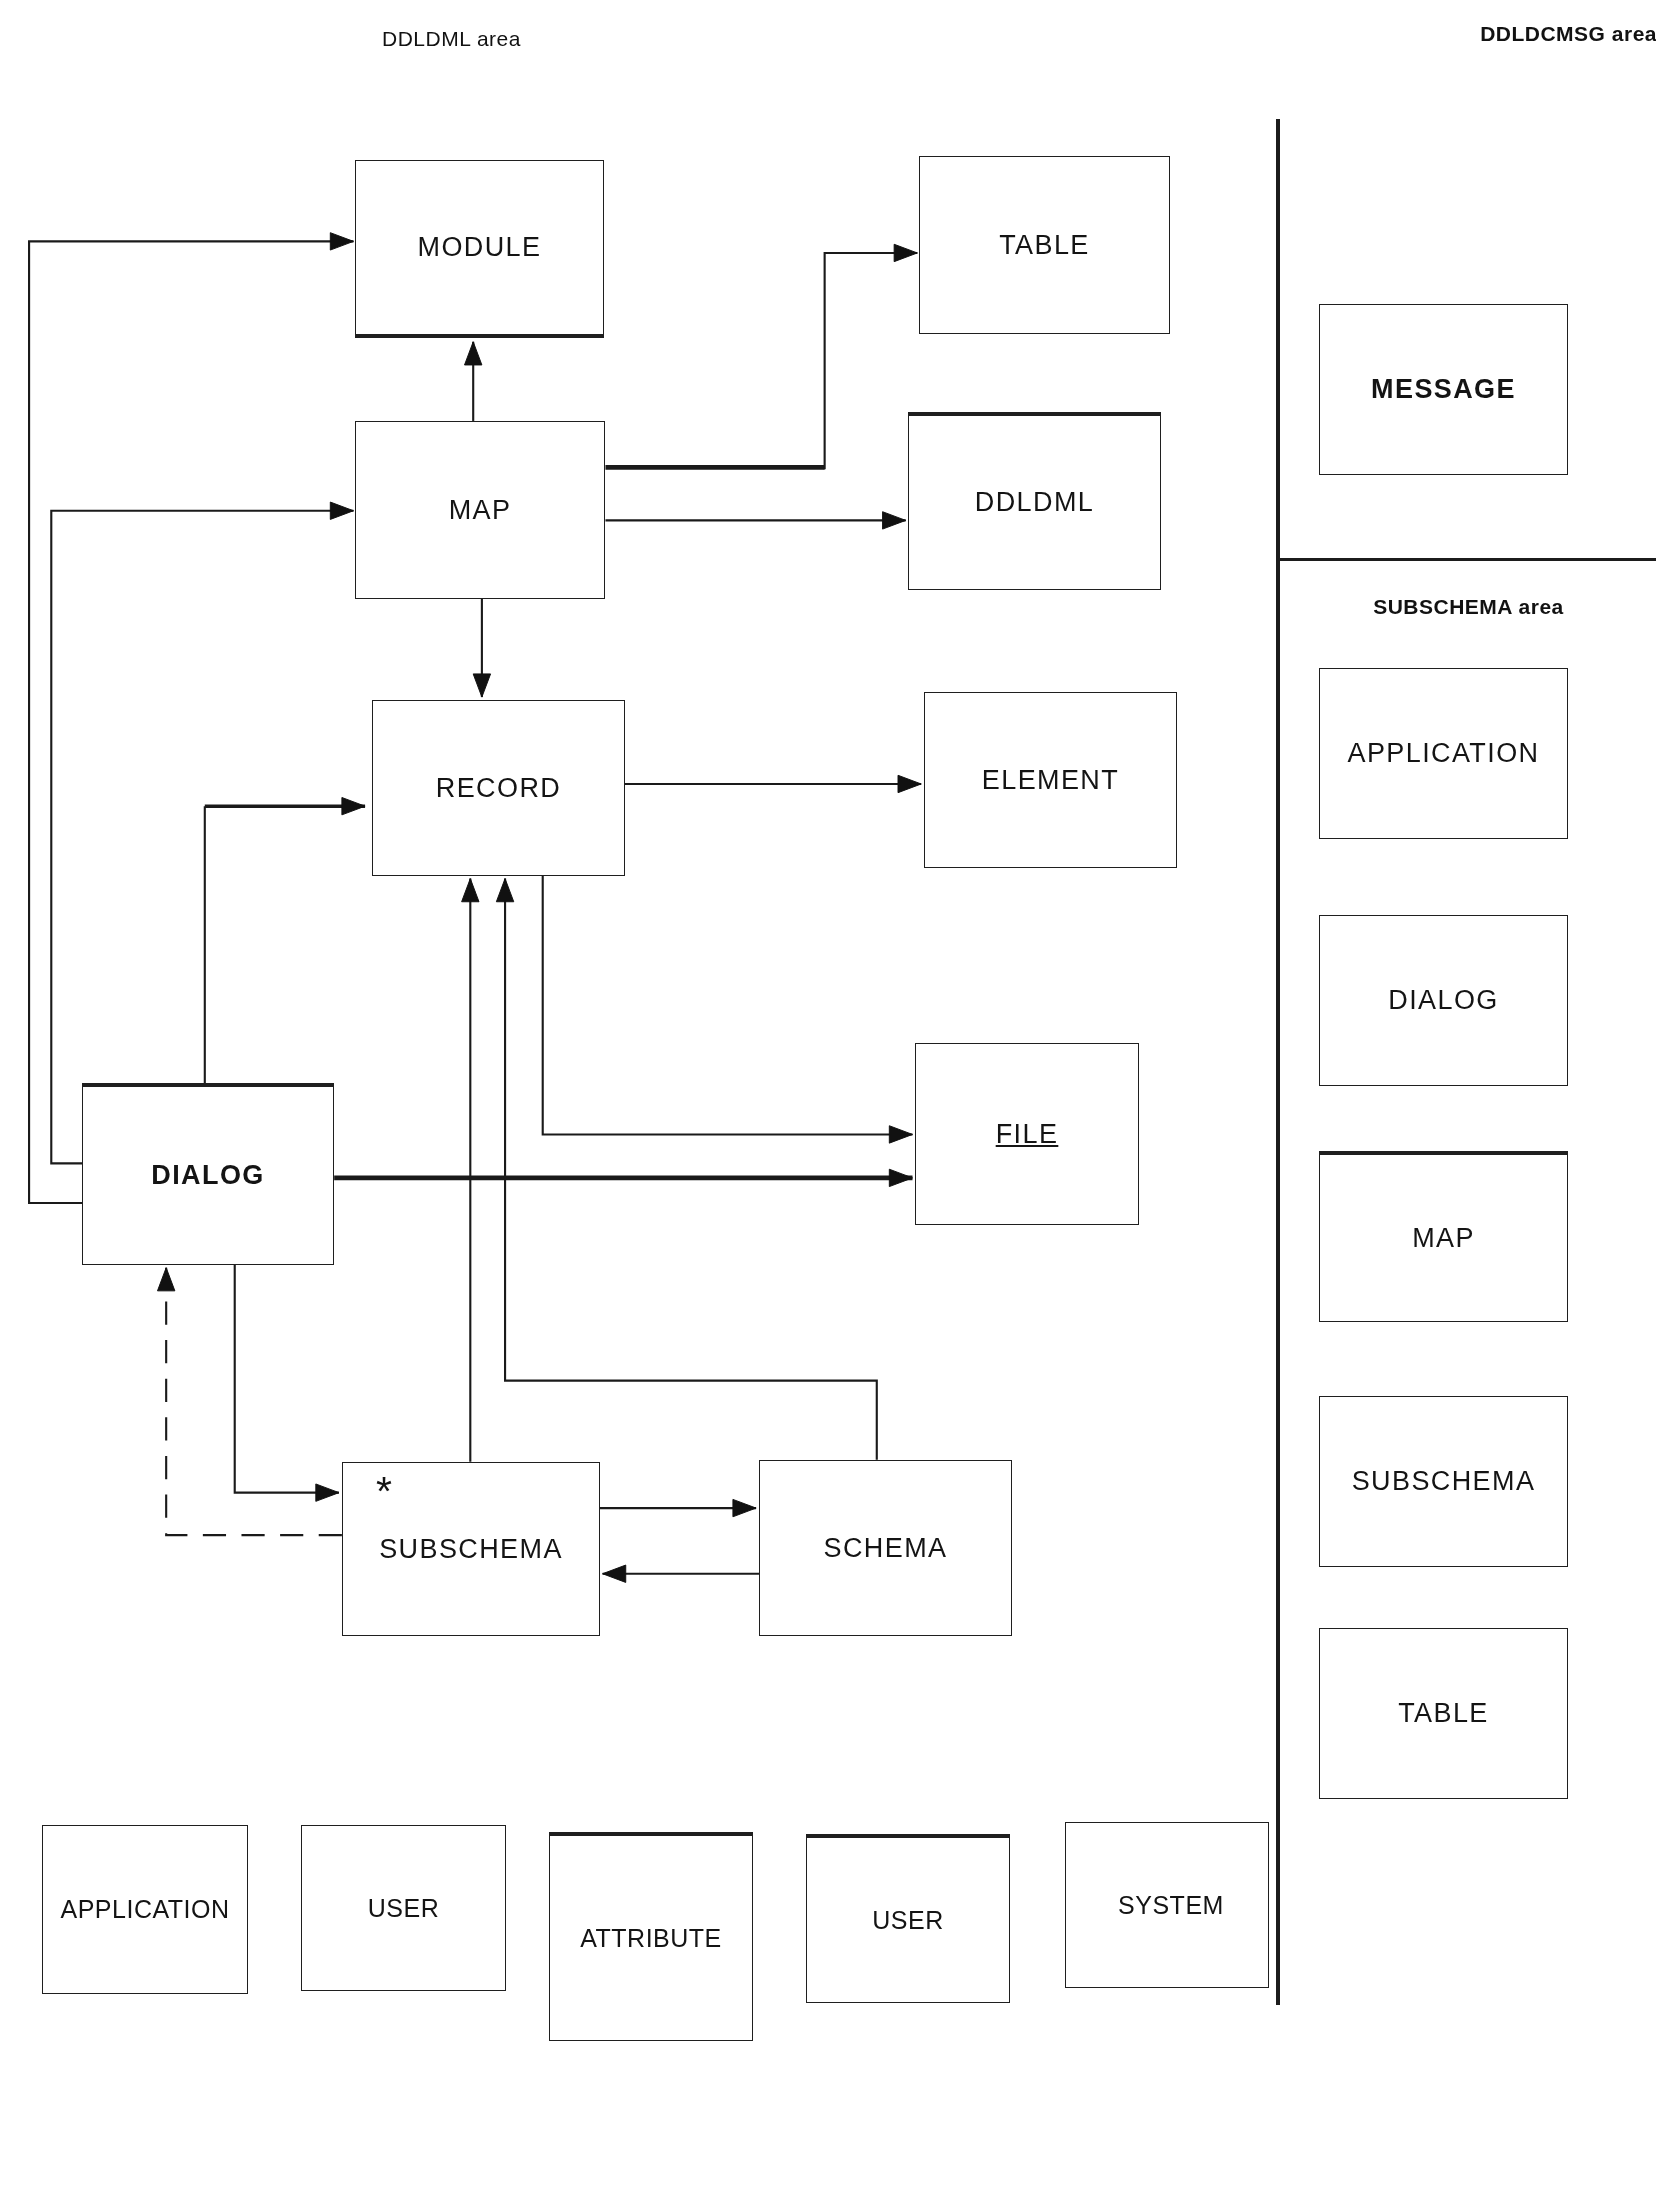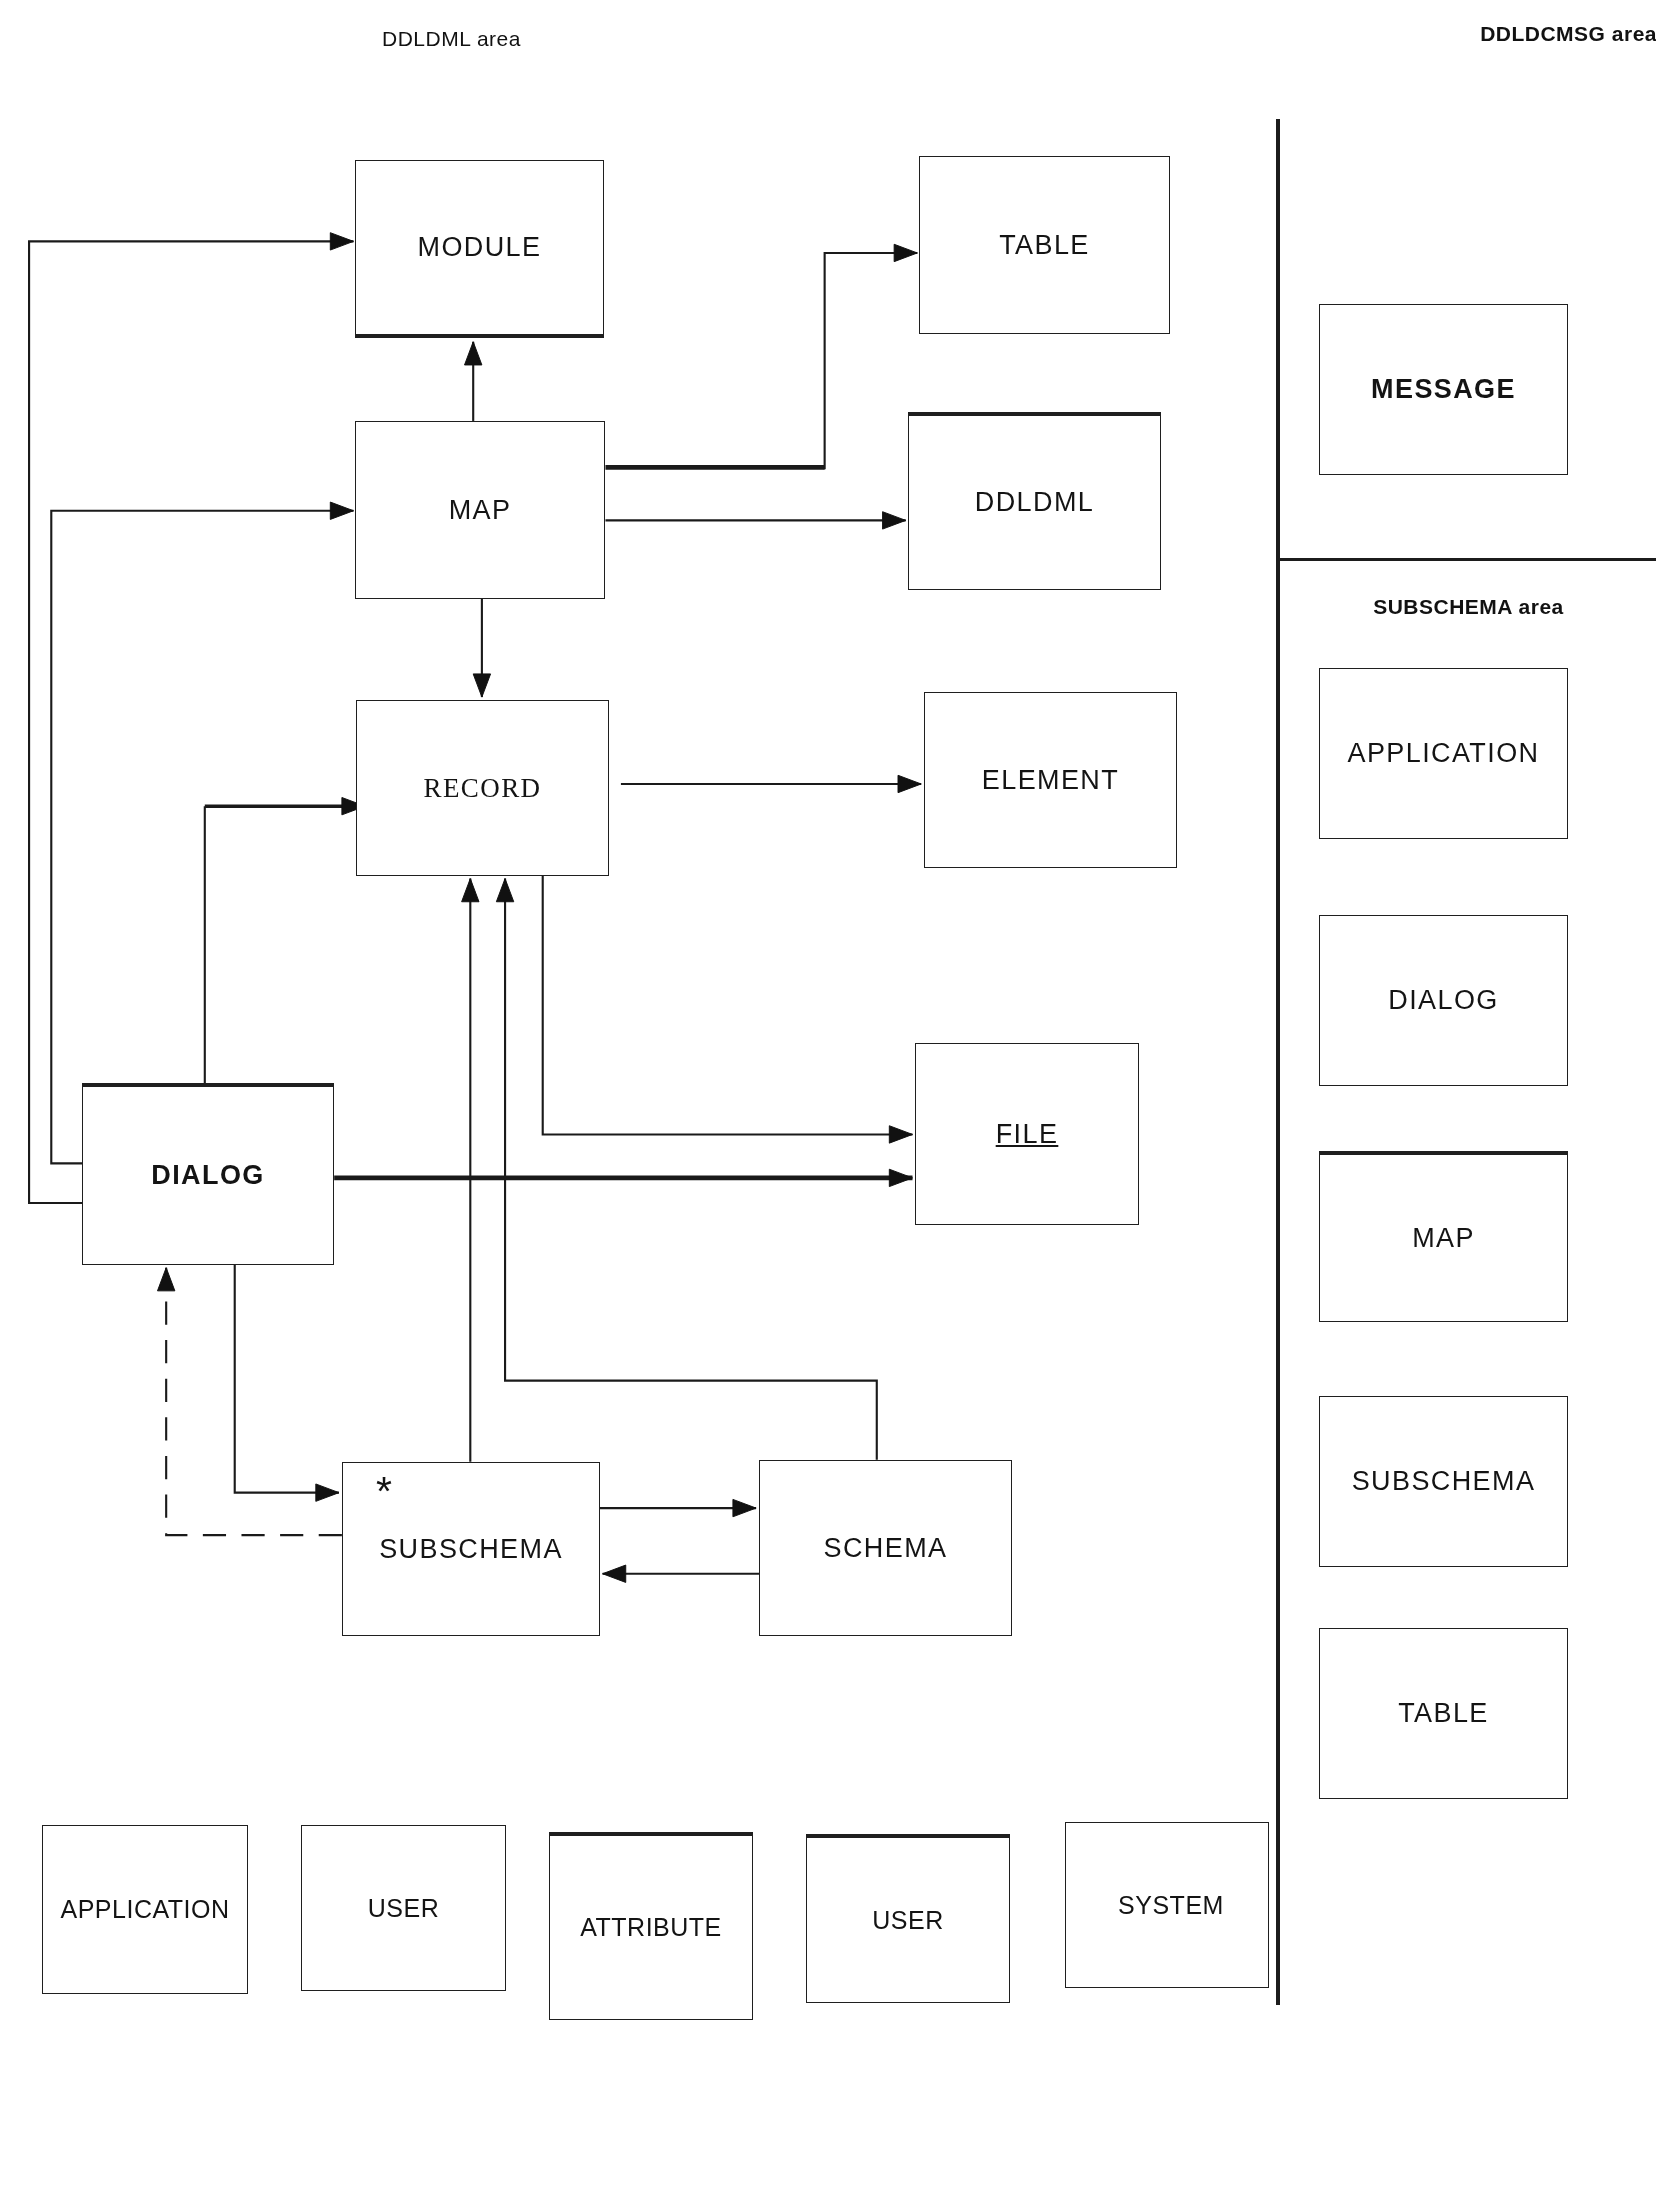--- a/index.html
+++ b/index.html
@@ -39,39 +39,39 @@
     letter-spacing:0.5px;
   }
   .w700{font-weight:700;}
   .divider{position:absolute;background:#1c1c1c;}
 
   
   .n-module   {left:355px; top:160px;  width:249px; height:178px;}
   .n-table    {left:919px; top:156px;  width:251px; height:178px;}
   .n-map      {left:355px; top:421px;  width:250px; height:178px;}
   .n-panel    {left:908px; top:412px;  width:253px; height:178px;}
-  .n-record   {left:356px; top:700px;  width:253px; height:176px;font-family:Liberation Serif, serif;}
+  .n-record   {left:372px; top:700px;  width:253px; height:176px;}
   .n-element  {left:924px; top:692px;  width:253px; height:176px;}
   .n-dialog   {left:82px;  top:1083px; width:252px; height:182px;}
   .n-file     {left:915px; top:1043px; width:224px; height:182px;text-decoration:underline;}
   .n-subschema{left:342px; top:1462px; width:258px; height:174px;}
   .n-schema   {left:759px; top:1460px; width:253px; height:176px;}
 
   
   .n-message        {left:1319px; top:304px;  width:249px; height:171px;}
   .n-application-c  {left:1319px; top:668px;  width:249px; height:171px;}
   .n-dialog-c       {left:1319px; top:915px;  width:249px; height:171px;}
   .n-map-c          {left:1319px; top:1151px; width:249px; height:171px;}
   .n-subschema-c    {left:1319px; top:1396px; width:249px; height:171px;}
   .n-table-c        {left:1319px; top:1628px; width:249px; height:171px;}
 
   
   .n-application-b{left:42px;   top:1825px; width:206px; height:169px;}
   .n-class-b      {left:301px;  top:1825px; width:205px; height:166px;}
-  .n-attribute-b  {left:549px;  top:1832px; width:204px; height:188px;}
+  .n-attribute-b  {left:549px;  top:1832px; width:204px; height:209px;}
   .n-user-b       {left:806px;  top:1834px; width:204px; height:169px;}
   .n-system-b     {left:1065px; top:1822px; width:204px; height:166px;padding-left:8px;}
   .n-application-b .lbl, .n-class-b .lbl, .n-attribute-b .lbl,
   .n-user-b .lbl, .n-system-b .lbl{font-size:25px;letter-spacing:0.5px;}
 
   
   .divider-v{left:1276px; top:119px; width:3.9px; height:1886px;}
   .divider-h{left:1280px; top:558px; width:377px; height:2.9px;}
   .t-ddldml  {left:382px;  top:27px;}
   .t-ddldcmsg{left:1280px; top:22px;  width:377px; text-align:right;}

